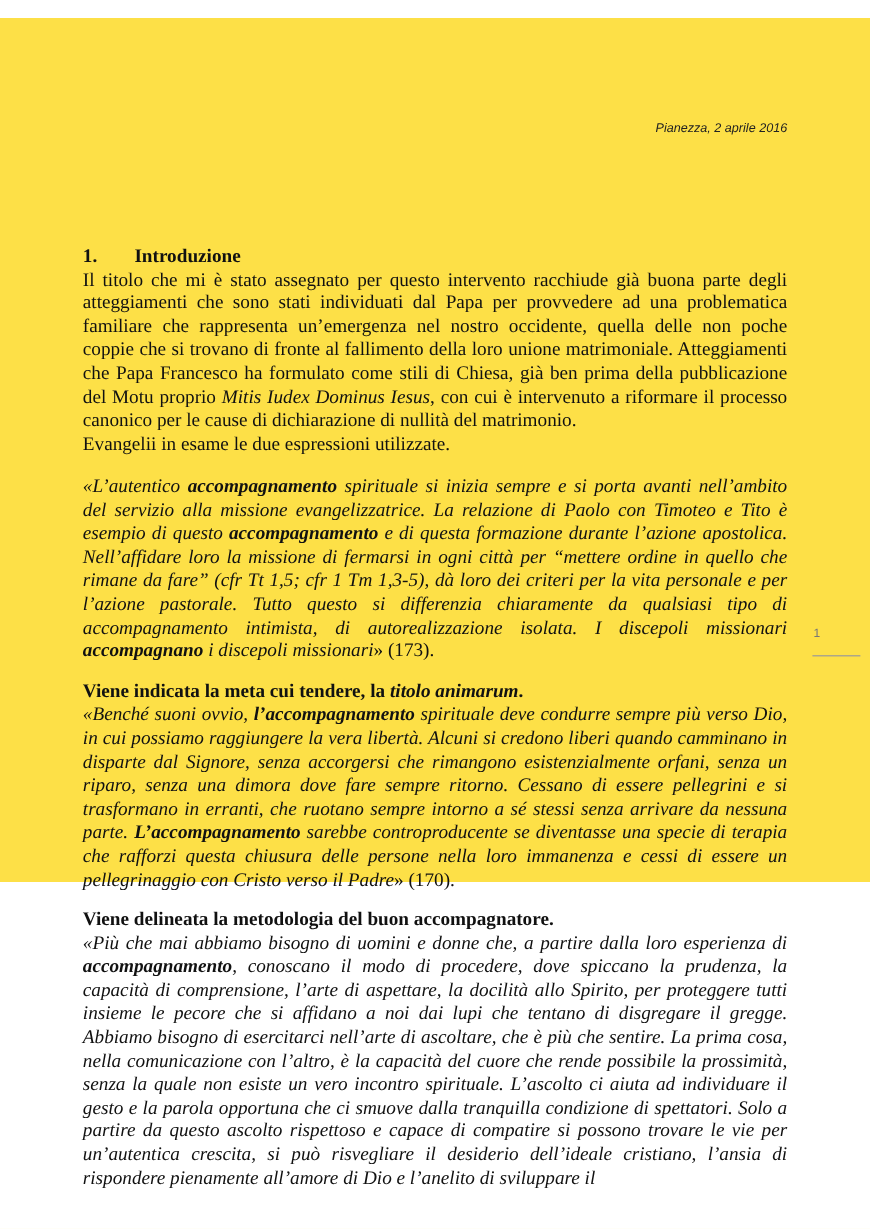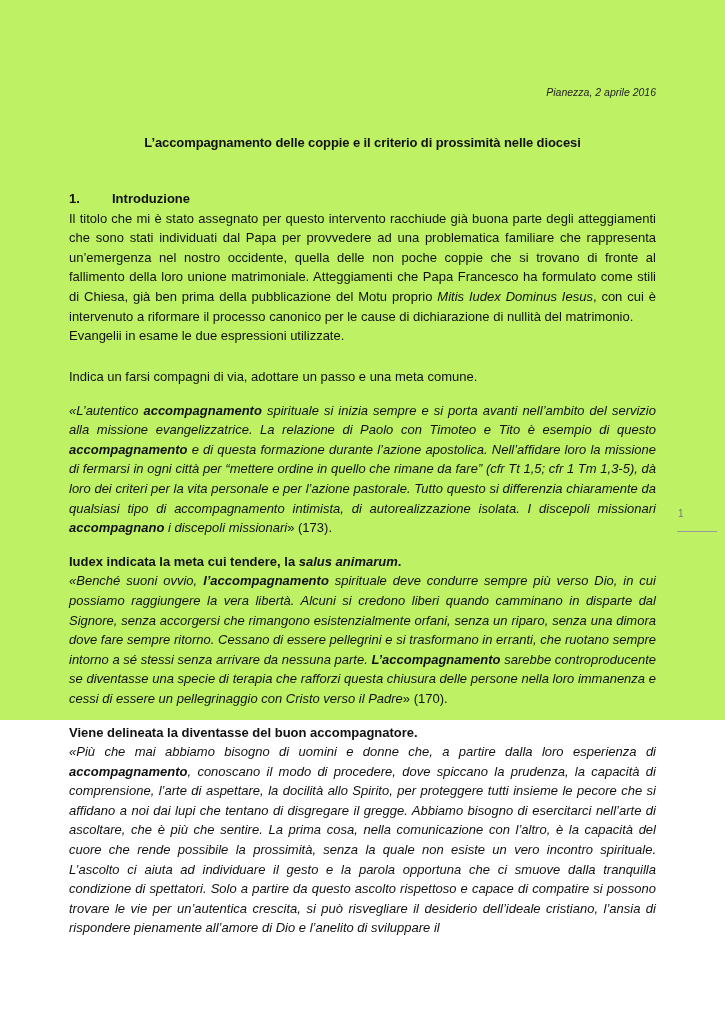--- a/index.html
+++ b/index.html
@@ -1,60 +1,58 @@
 <!DOCTYPE html>
 <html><head>
   <meta charset="utf-8">
   <style>
     html, body { margin: 0; padding: 0; background: #ffffff; }
     body { width: 725px; height: 1024px; position: relative; overflow: hidden;
            font-family: "Liberation Sans", "DejaVu Sans", sans-serif; color: #111; }
-    .page { position: absolute; left: 0; top: 0; width: 725px; height: 720px; background: #bef264; }
+    .page { position: absolute; left: 0; top: 15px; width: 725px; height: 720px; background: #fde047; }
     .date { position: absolute; top: 86px; right: 69px; font-size: 10.5px; font-style: italic; color: #222; }
     .doc-title { position: absolute; top: 135px; left: 0; width: 725px; text-align: center;
                  font-size: 13px; font-weight: bold; letter-spacing: -0.1px; }
-    .body { position: absolute; left: 69px; width: 587px; font-size: 13px; line-height: 19.6px; }
+    .body { position: absolute; left: 69px; width: 587px; font-size: 16px; line-height: 19.6px; font-family: Liberation Serif, serif; }
     .body p { margin: 0; text-align: justify; text-align-last: left; }
     .heading { font-weight: bold; }
     .heading .num { display: inline-block; width: 43px; }
     .para-bold { font-weight: bold; }
     .quote { font-style: italic; }
     .quote b { font-weight: bold; }
     .upright { font-style: normal; }
     .small-gap { height: 14px; }
     .page-num { position: absolute; top: 508px; left: 678px; font-size: 10px; color: #777; }
     .page-rule { position: absolute; top: 531px; left: 677px; width: 40px; height: 1px; background: #999; }
   </style>
 </head>
 <body>
 
 <div class="page">
 
   <div class="date">Pianezza, 2 aprile 2016</div>
 
-  <div class="doc-title">L’accompagnamento delle coppie e il criterio di prossimità nelle diocesi</div>
 
   <div class="body" style="top:189px;">
     <div class="heading">
       <span class="num">1.</span><span>Introduzione</span>
     </div>
     <p><span>Il titolo che mi è stato assegnato per questo intervento racchiude già buona parte degli atteggiamenti che sono stati individuati dal Papa per provvedere ad una problematica familiare che rappresenta un’emergenza nel nostro occidente, quella delle non poche coppie che si trovano di fronte al fallimento della loro unione matrimoniale. Atteggiamenti che Papa Francesco ha formulato come stili di Chiesa, già ben prima della pubblicazione del Motu proprio </span><i>Mitis Iudex Dominus Iesus</i><span>, con cui è intervenuto a riformare il processo canonico per le cause di dichiarazione di nullità del matrimonio.</span></p>
     <p>Evangelii in esame le due espressioni utilizzate.</p>
   </div>
 
   <div class="body" style="top:367px;">
-    <p>Indica un farsi compagni di via, adottare un passo e una meta comune.</p>
     <div class="small-gap"></div>
 
     <p class="quote"><span>«L’autentico </span><b>accompagnamento</b><span> spirituale si inizia sempre e si porta avanti nell’ambito del servizio alla missione evangelizzatrice. La relazione di Paolo con Timoteo e Tito è esempio di questo </span><b>accompagnamento</b><span> e di questa formazione durante l’azione apostolica. Nell’affidare loro la missione di fermarsi in ogni città per “mettere ordine in quello che rimane da fare” (cfr Tt 1,5; cfr 1 Tm 1,3-5), dà loro dei criteri per la vita personale e per l’azione pastorale. Tutto questo si differenzia chiaramente da qualsiasi tipo di accompagnamento intimista, di autorealizzazione isolata. I discepoli missionari </span><b>accompagnano</b><span> i discepoli missionari</span><span class="upright">» (173).</span></p>
     <div class="small-gap"></div>
 
-    <p class="para-bold"><span>Iudex indicata la meta cui tendere, la </span><i>salus animarum</i><span>.</span></p>
+    <p class="para-bold"><span>Viene indicata la meta cui tendere, la </span><i>titolo animarum</i><span>.</span></p>
     <p class="quote"><span>«Benché suoni ovvio, </span><b>l’accompagnamento</b><span> spirituale deve condurre sempre più verso Dio, in cui possiamo raggiungere la vera libertà. Alcuni si credono liberi quando camminano in disparte dal Signore, senza accorgersi che rimangono esistenzialmente orfani, senza un riparo, senza una dimora dove fare sempre ritorno. Cessano di essere pellegrini e si trasformano in erranti, che ruotano sempre intorno a sé stessi senza arrivare da nessuna parte. </span><b>L’accompagnamento</b><span> sarebbe controproducente se diventasse una specie di terapia che rafforzi questa chiusura delle persone nella loro immanenza e cessi di essere un pellegrinaggio con Cristo verso il Padre</span><span class="upright">» (170).</span></p>
     <div class="small-gap"></div>
 
-    <p class="para-bold">Viene delineata la diventasse del buon accompagnatore.</p>
+    <p class="para-bold">Viene delineata la metodologia del buon accompagnatore.</p>
     <p class="quote"><span>«Più che mai abbiamo bisogno di uomini e donne che, a partire dalla loro esperienza di </span><b>accompagnamento</b><span>, conoscano il modo di procedere, dove spiccano la prudenza, la capacità di comprensione, l’arte di aspettare, la docilità allo Spirito, per proteggere tutti insieme le pecore che si affidano a noi dai lupi che tentano di disgregare il gregge. Abbiamo bisogno di esercitarci nell’arte di ascoltare, che è più che sentire. La prima cosa, nella comunicazione con l’altro, è la capacità del cuore che rende possibile la prossimità, senza la quale non esiste un vero incontro spirituale. L’ascolto ci aiuta ad individuare il gesto e la parola opportuna che ci smuove dalla tranquilla condizione di spettatori. Solo a partire da questo ascolto rispettoso e capace di compatire si possono trovare le vie per un’autentica crescita, si può risvegliare il desiderio dell’ideale cristiano, l’ansia di rispondere pienamente all’amore di Dio e l’anelito di sviluppare il</span></p>
   </div>
 
   <div class="page-num">1</div>
   <div class="page-rule"></div>
 </div>
 
 </body></html>

